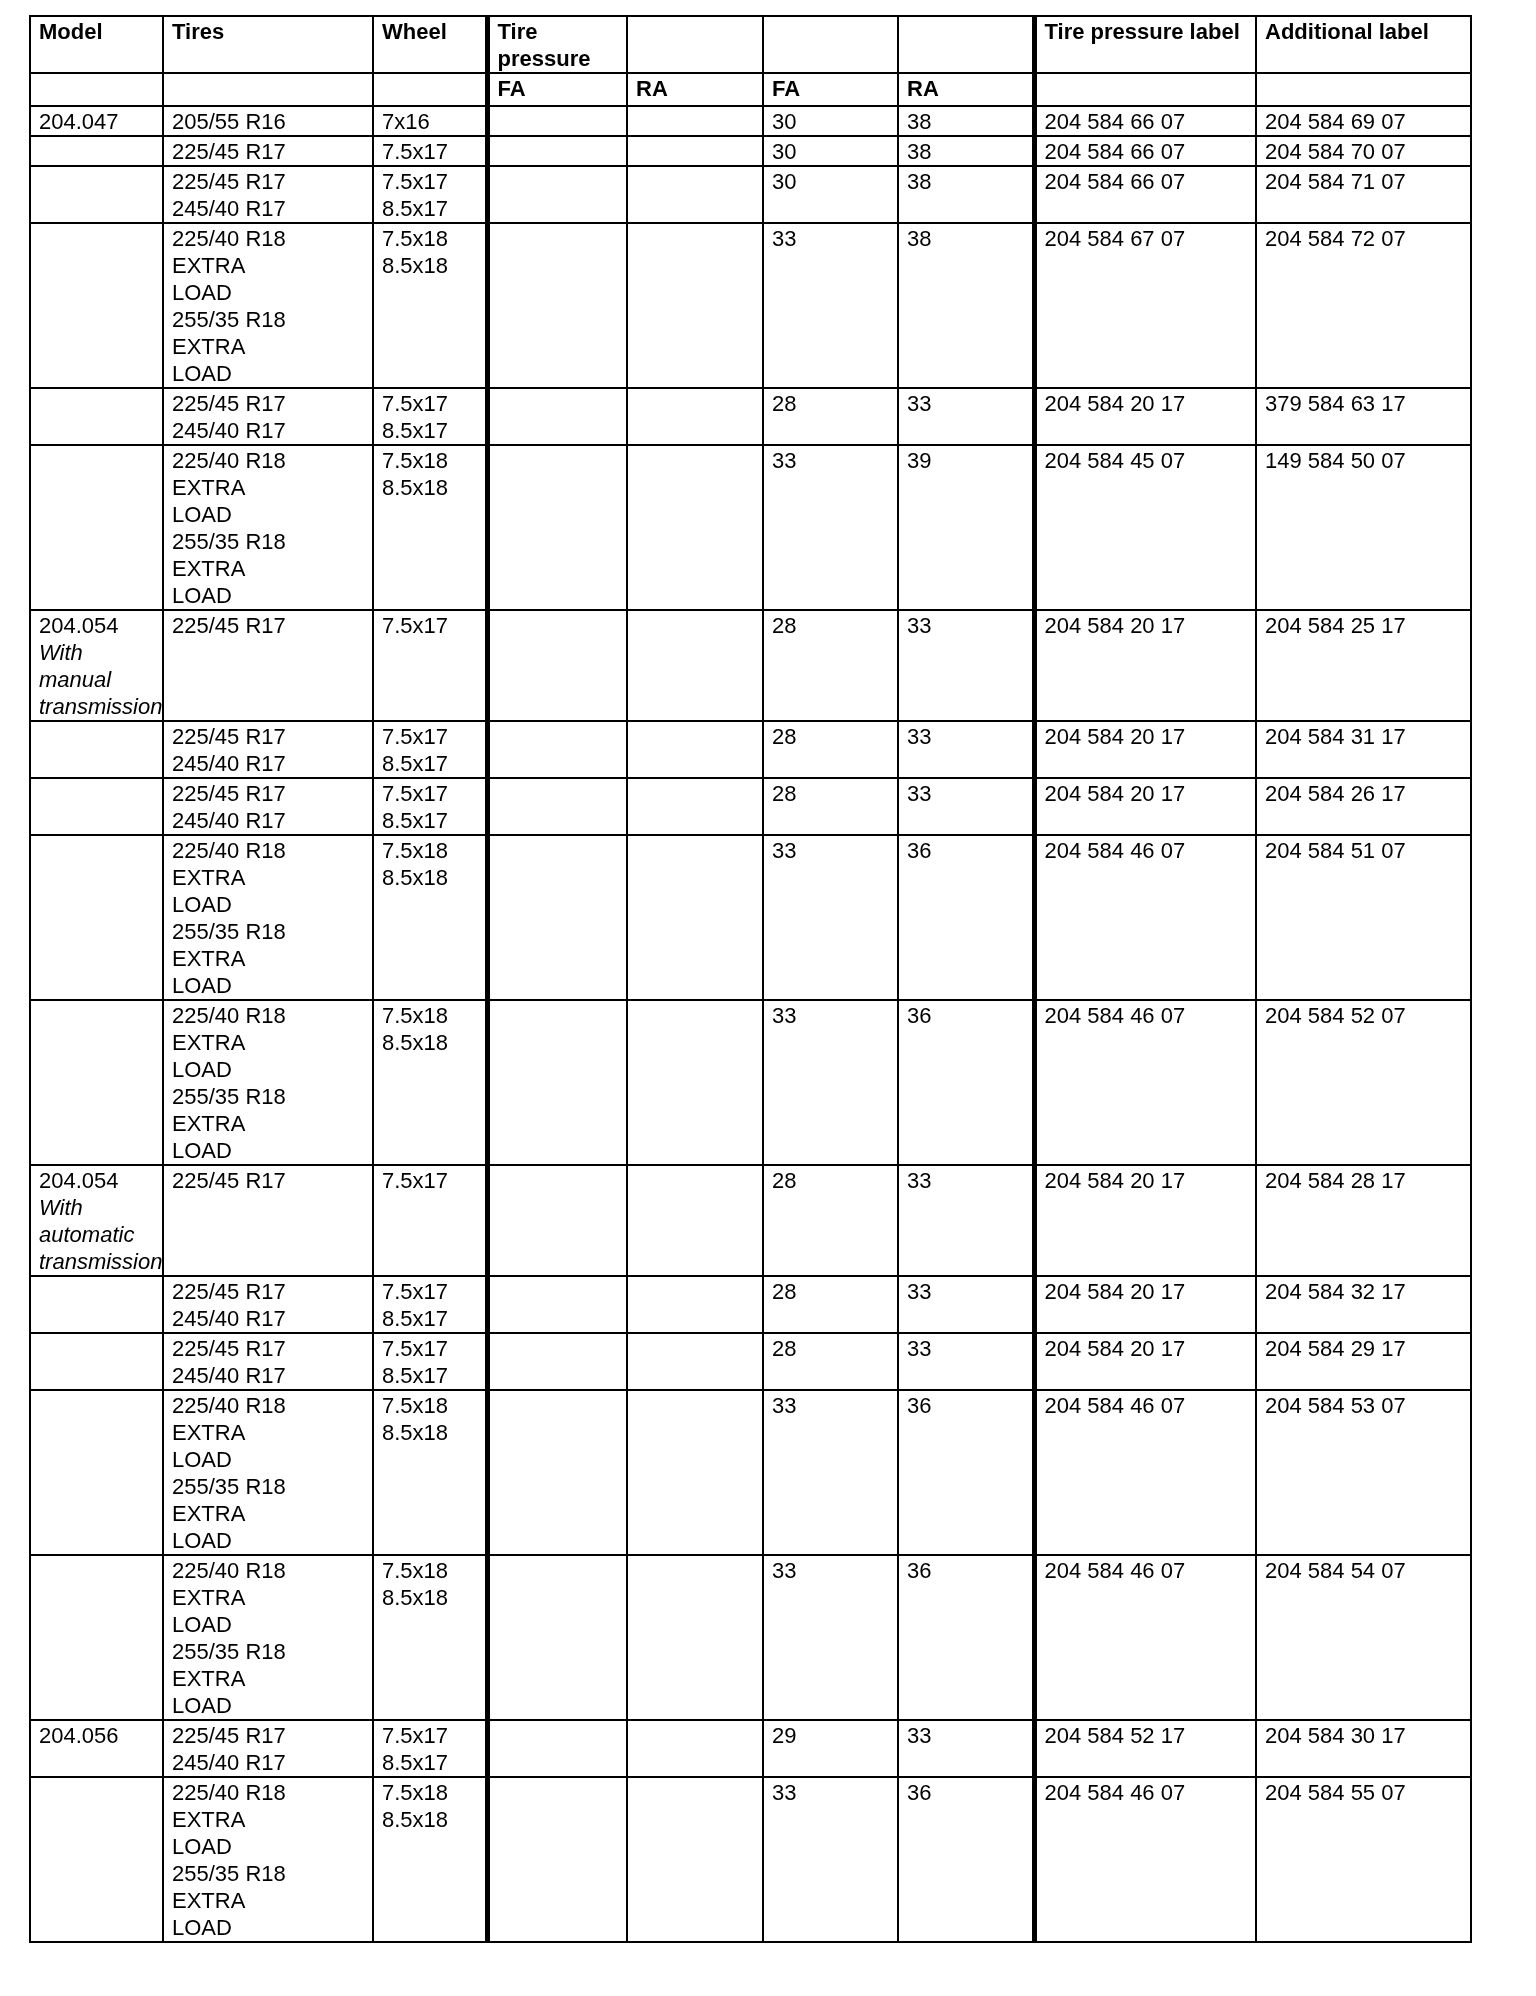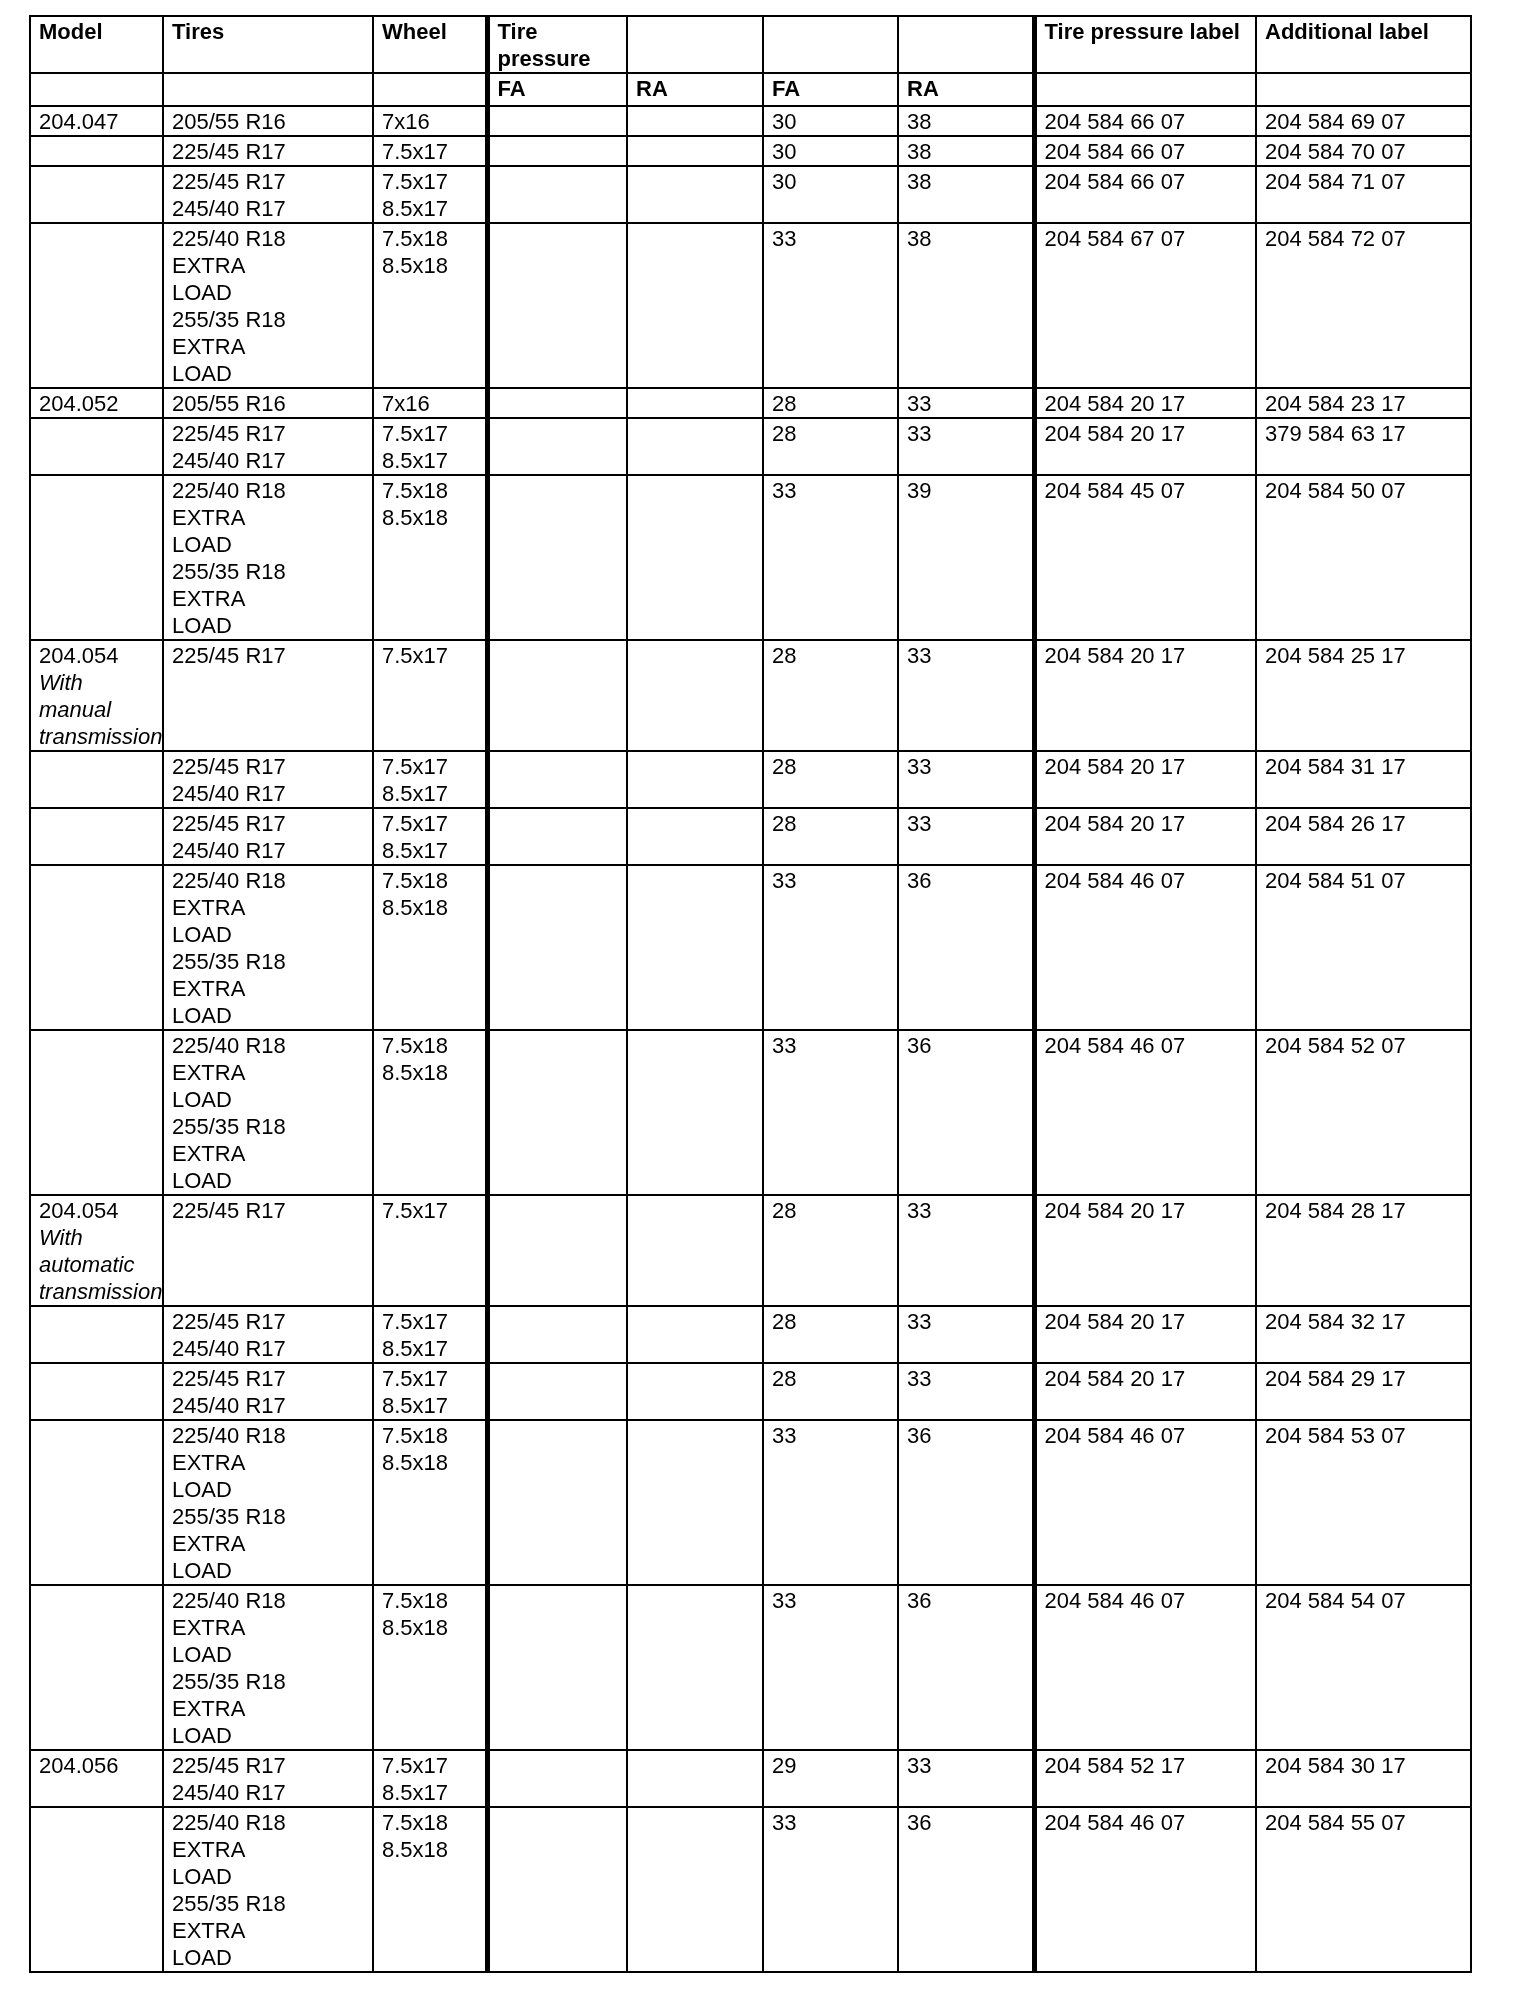--- a/index.html
+++ b/index.html
@@ -130,31 +130,20 @@
         <td>7.5x18
 8.5x18</td>
         <td class="thick"></td>
         <td></td>
         <td>33</td>
         <td>38</td>
         <td class="thick">204 584 67 07</td>
         <td>204 584 72 07</td>
       </tr>
       <tr>
-        <td><div>204.052</div></td>
-        <td>205/55 R16</td>
-        <td>7x16</td>
-        <td class="thick"></td>
-        <td></td>
-        <td>28</td>
-        <td>33</td>
-        <td class="thick">204 584 20 17</td>
-        <td>204 584 23 17</td>
-      </tr>
-      <tr>
         <td><div></div></td>
         <td>225/45 R17
 245/40 R17</td>
         <td>7.5x17
 8.5x17</td>
         <td class="thick"></td>
         <td></td>
         <td>28</td>
         <td>33</td>
         <td class="thick">204 584 20 17</td>
@@ -166,21 +155,21 @@
 LOAD
 255/35 R18 EXTRA
 LOAD</td>
         <td>7.5x18
 8.5x18</td>
         <td class="thick"></td>
         <td></td>
         <td>33</td>
         <td>39</td>
         <td class="thick">204 584 45 07</td>
-        <td>204 584 50 07</td>
+        <td>149 584 50 07</td>
       </tr>
       <tr>
         <td><div>204.054</div><div class="model-note">With manual
 transmission</div></td>
         <td>225/45 R17</td>
         <td>7.5x17</td>
         <td class="thick"></td>
         <td></td>
         <td>28</td>
         <td>33</td>

